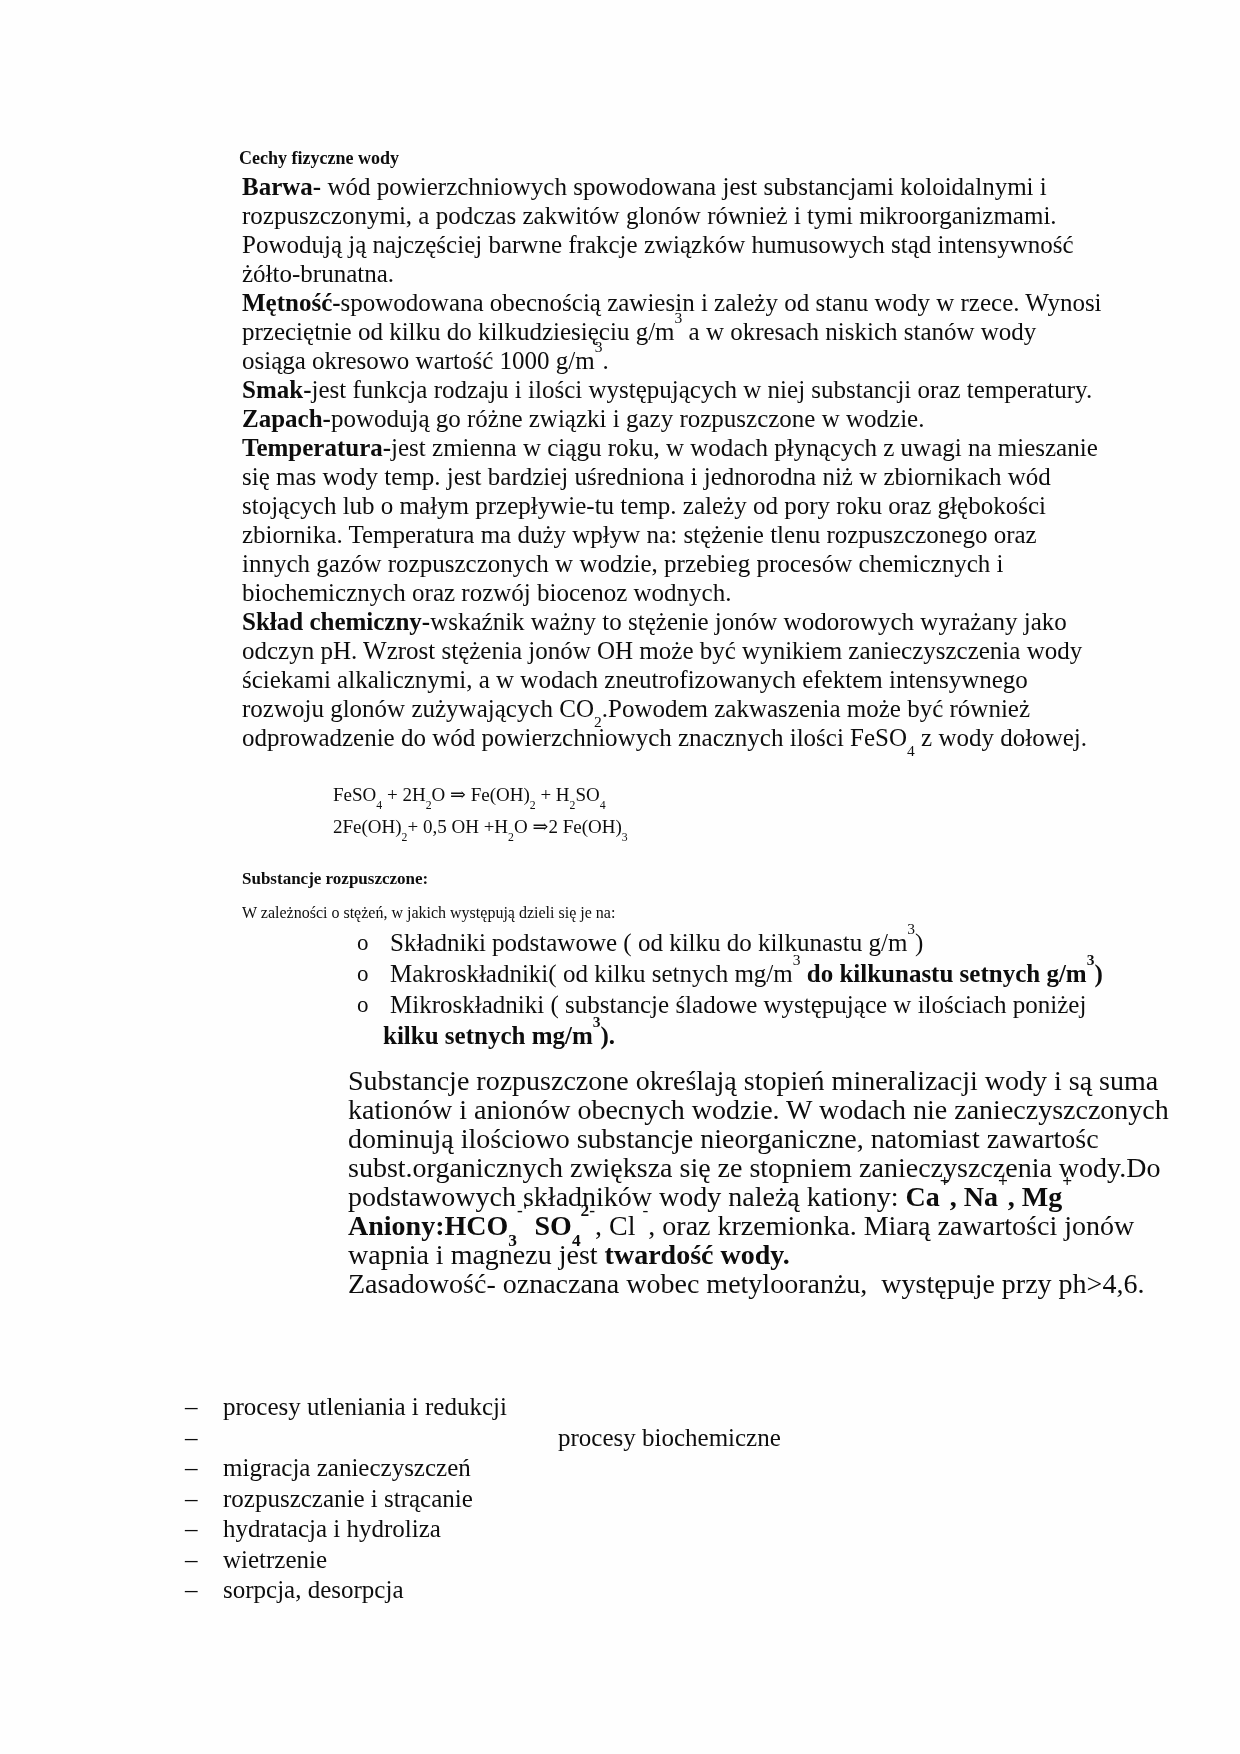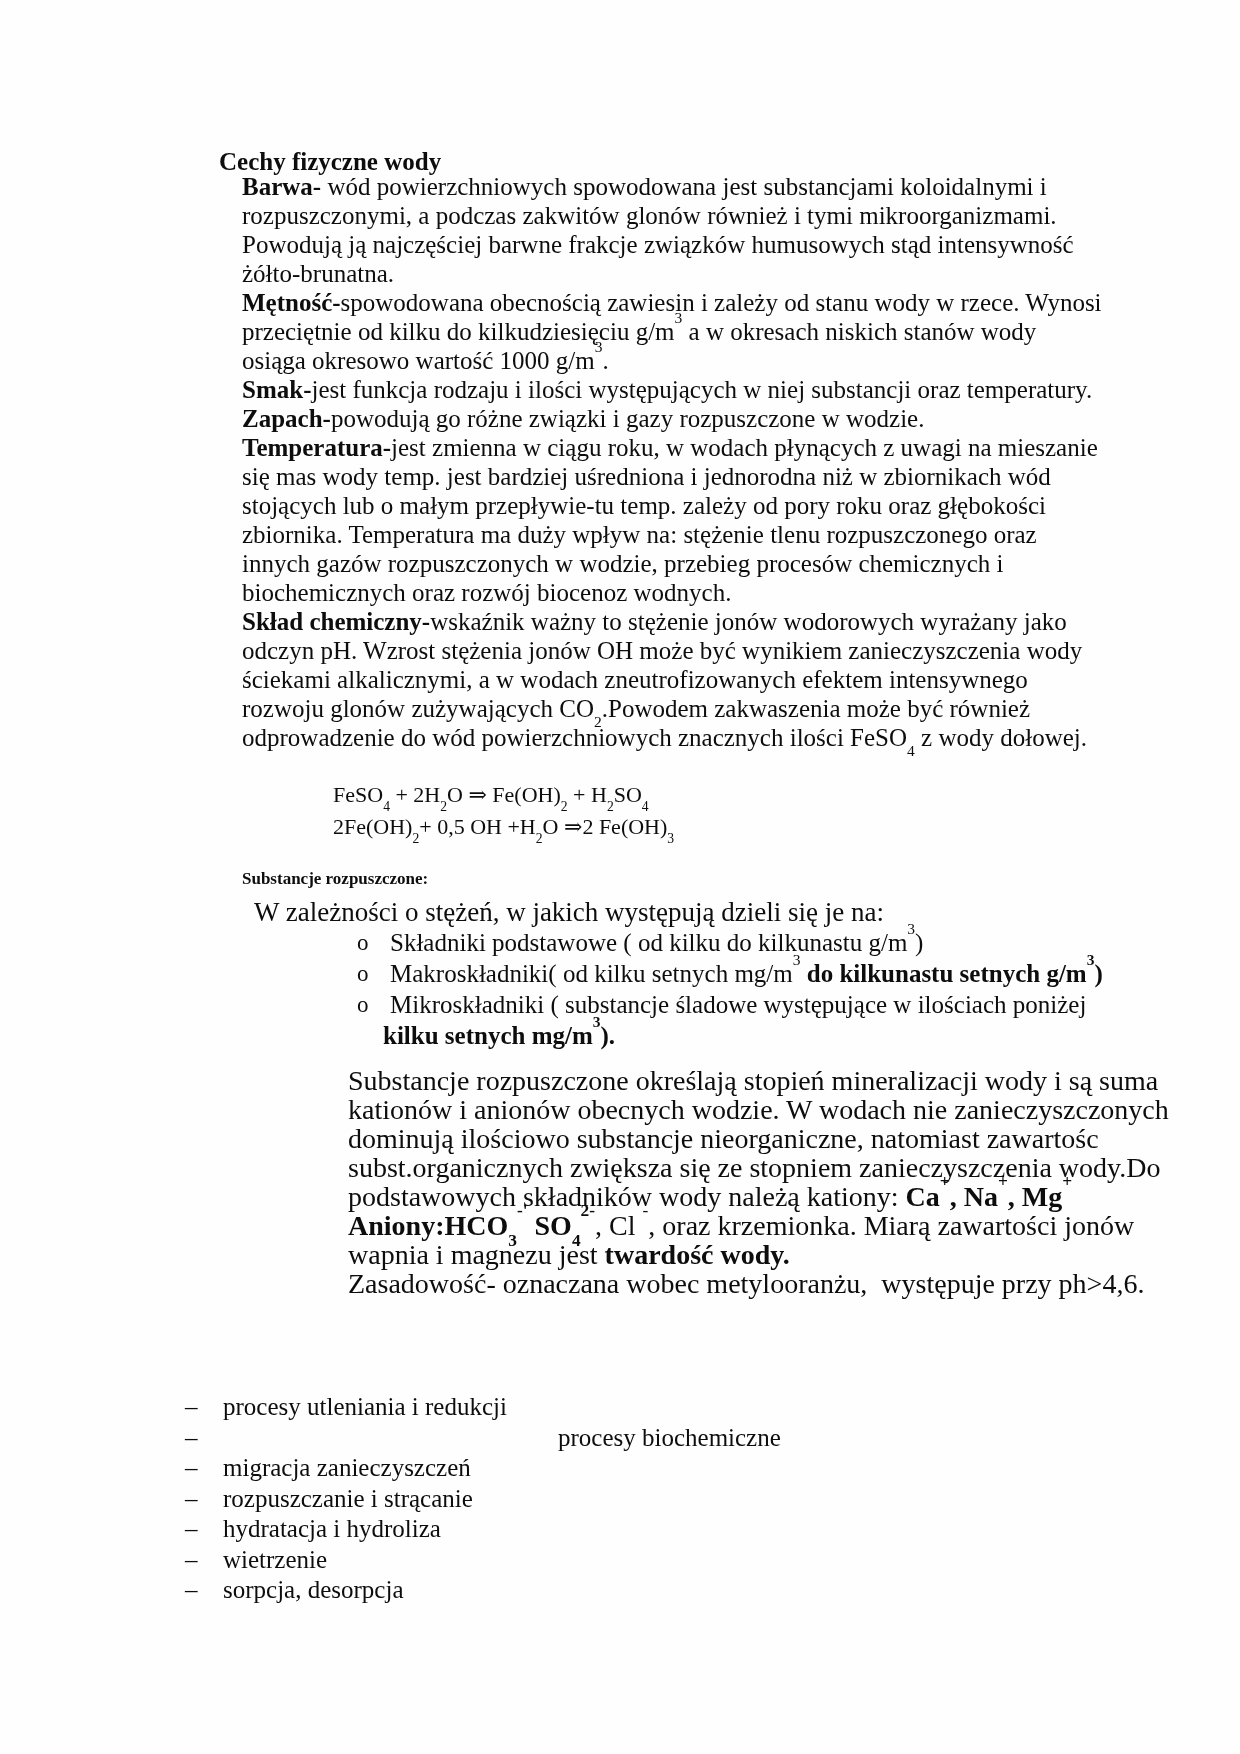--- a/index.html
+++ b/index.html
@@ -11,33 +11,33 @@
     color:#0d0d0d;
     font-family:"Liberation Serif","DejaVu Serif",serif;
     overflow:hidden;
   }
   .abs{position:absolute;white-space:pre;}
   .b{font-weight:700;}
   sup.sg{font-size:62%;position:relative;top:-0.48em;line-height:0;letter-spacing:0;}
   sub.sg{font-size:62%;position:relative;top:0.25em;line-height:0;letter-spacing:0;}
 
   
-  .title{left:219px;top:148px;font-size:25px;font-weight:700;}
+  .title{left:239px;top:148px;font-size:18px;font-weight:700;}
 
   
   .body-block{left:242px;top:172px;font-size:25px;}
   .body-block .ln{height:29px;line-height:29px;}
 
   
-  .eqs{left:333px;top:779px;font-size:22px;}
+  .eqs{left:333px;top:779px;font-size:19px;}
   .eqs .ln{height:32px;line-height:32px;}
 
   
   .subhead{left:242px;top:869px;font-size:17px;font-weight:700;}
-  .intro{left:242px;top:898px;font-size:27px;line-height:29px;margin-left:12px;}
+  .intro{left:242px;top:898px;font-size:16px;line-height:29px;}
   .olist{left:242px;top:927px;font-size:25px;width:960px;}
   .orow{position:relative;}
   .obullet{position:absolute;left:115px;top:0;line-height:31px;font-size:23px;}
   .oline{margin-left:148px;height:31px;line-height:31px;white-space:pre;}
   .oline.cont{margin-left:141px;}
 
   
   .indent{left:348px;top:1066px;font-size:28px;}
   .indent .ln{height:29px;line-height:29px;}
 

